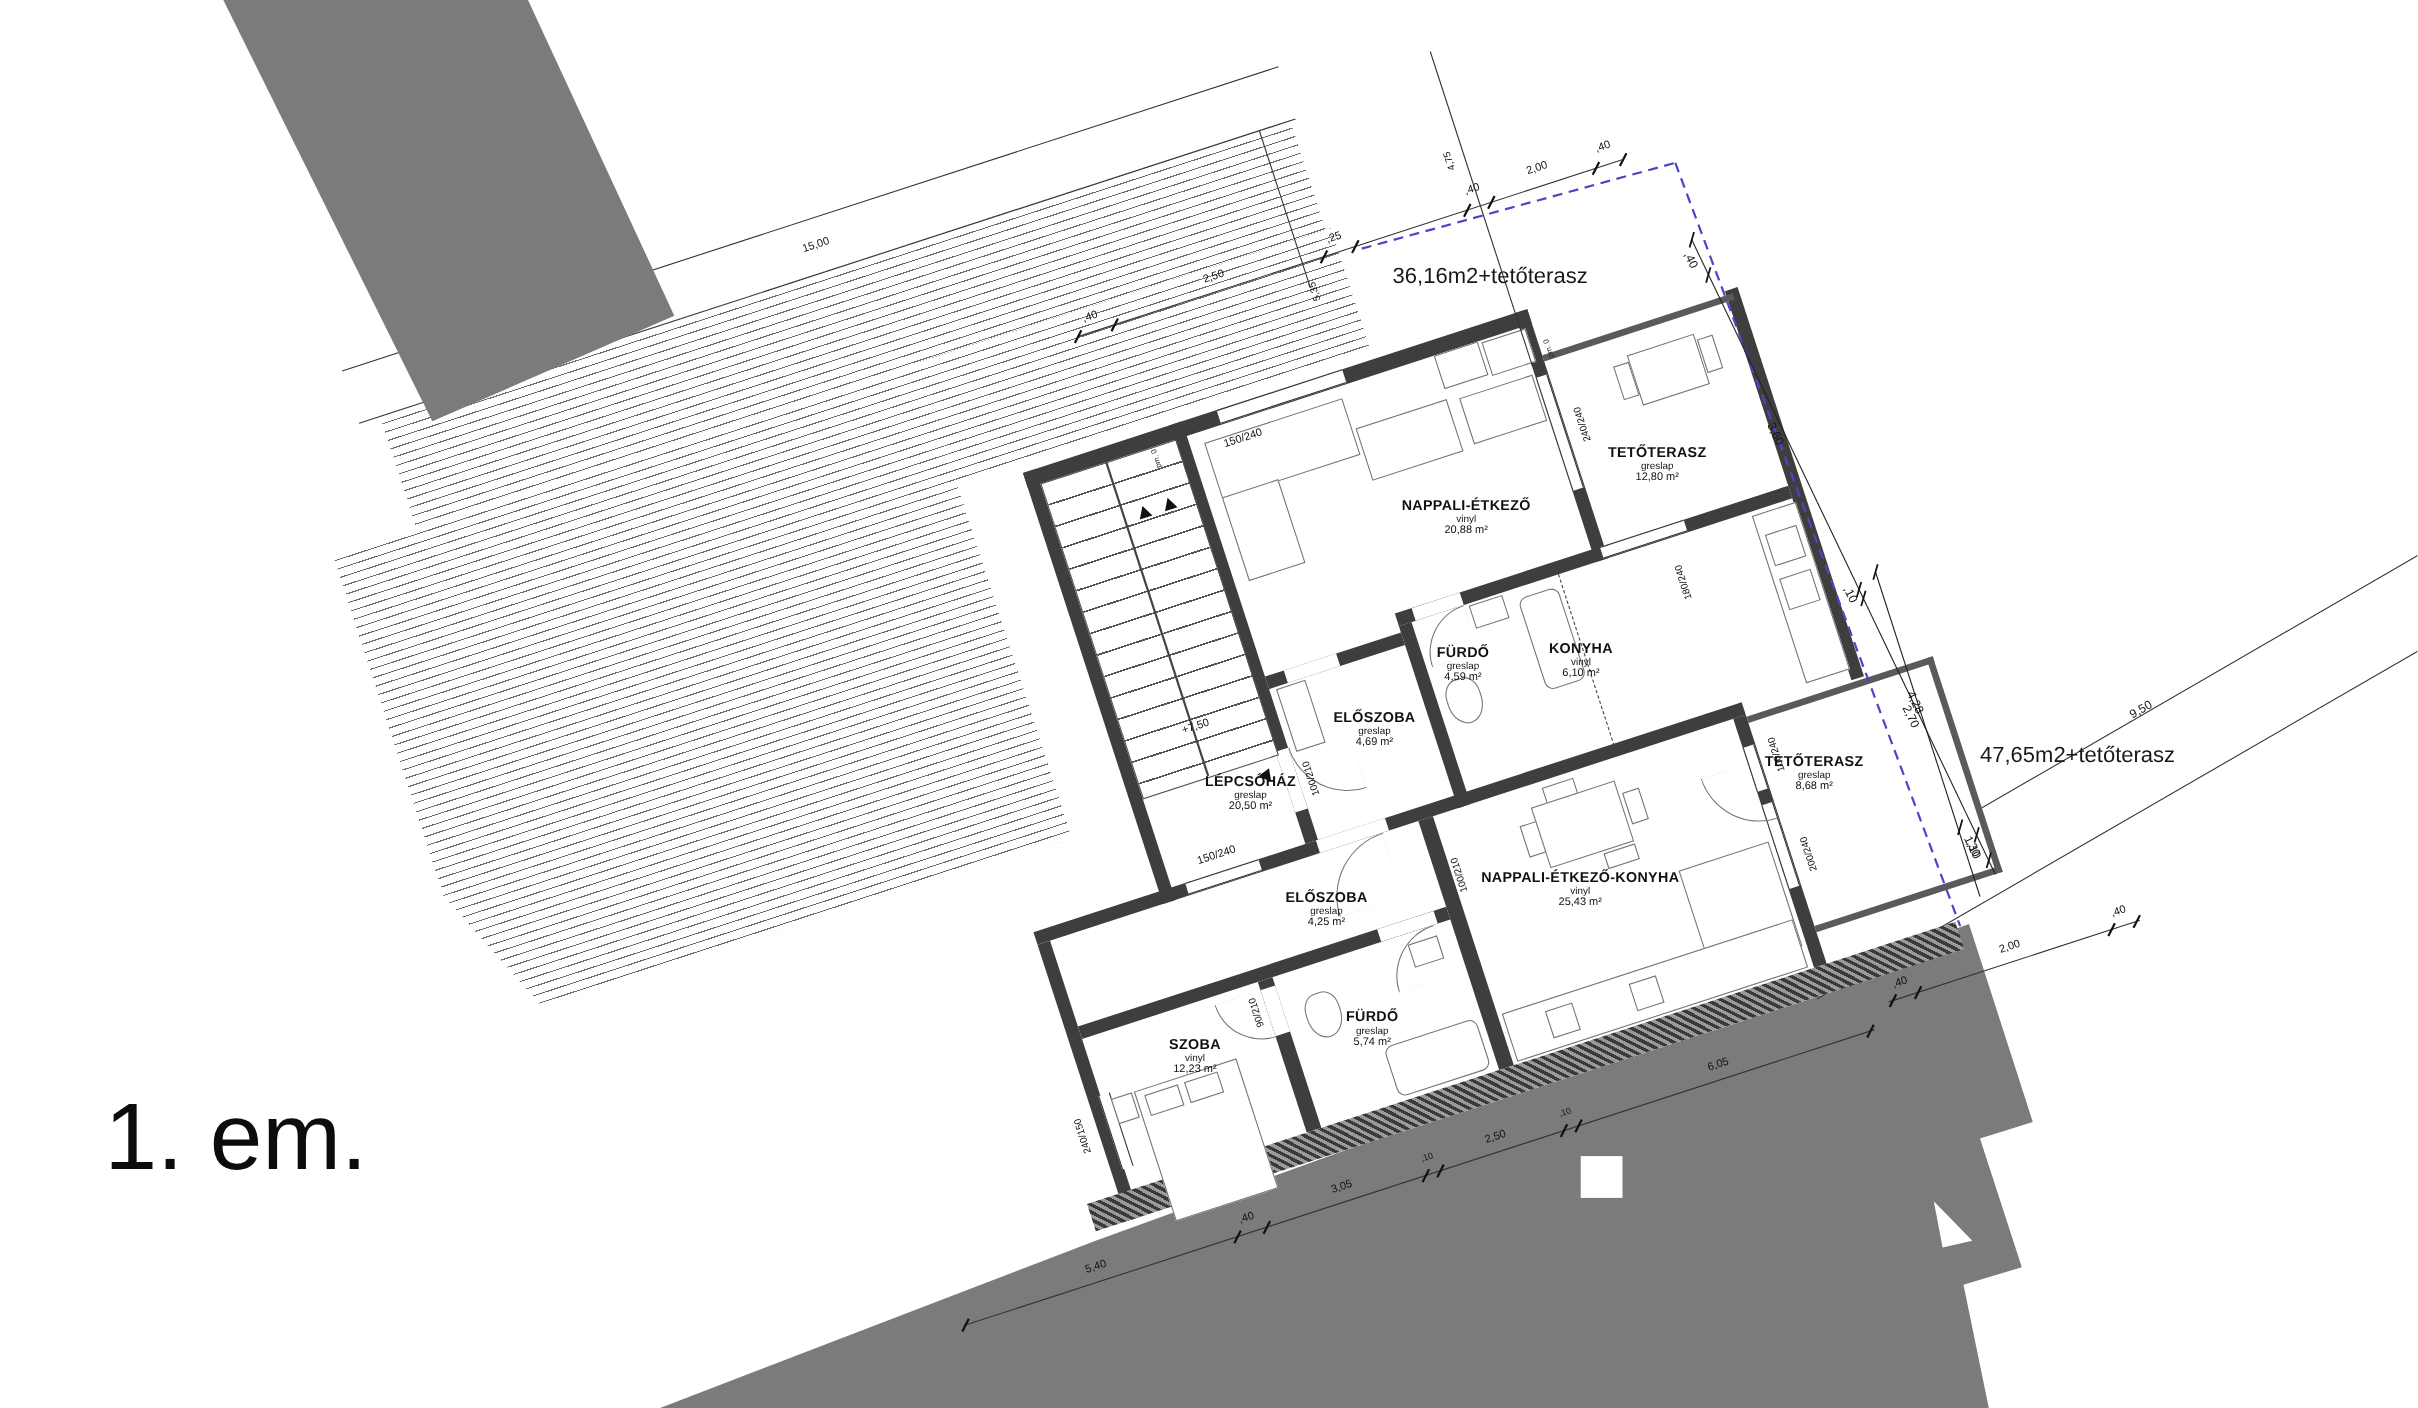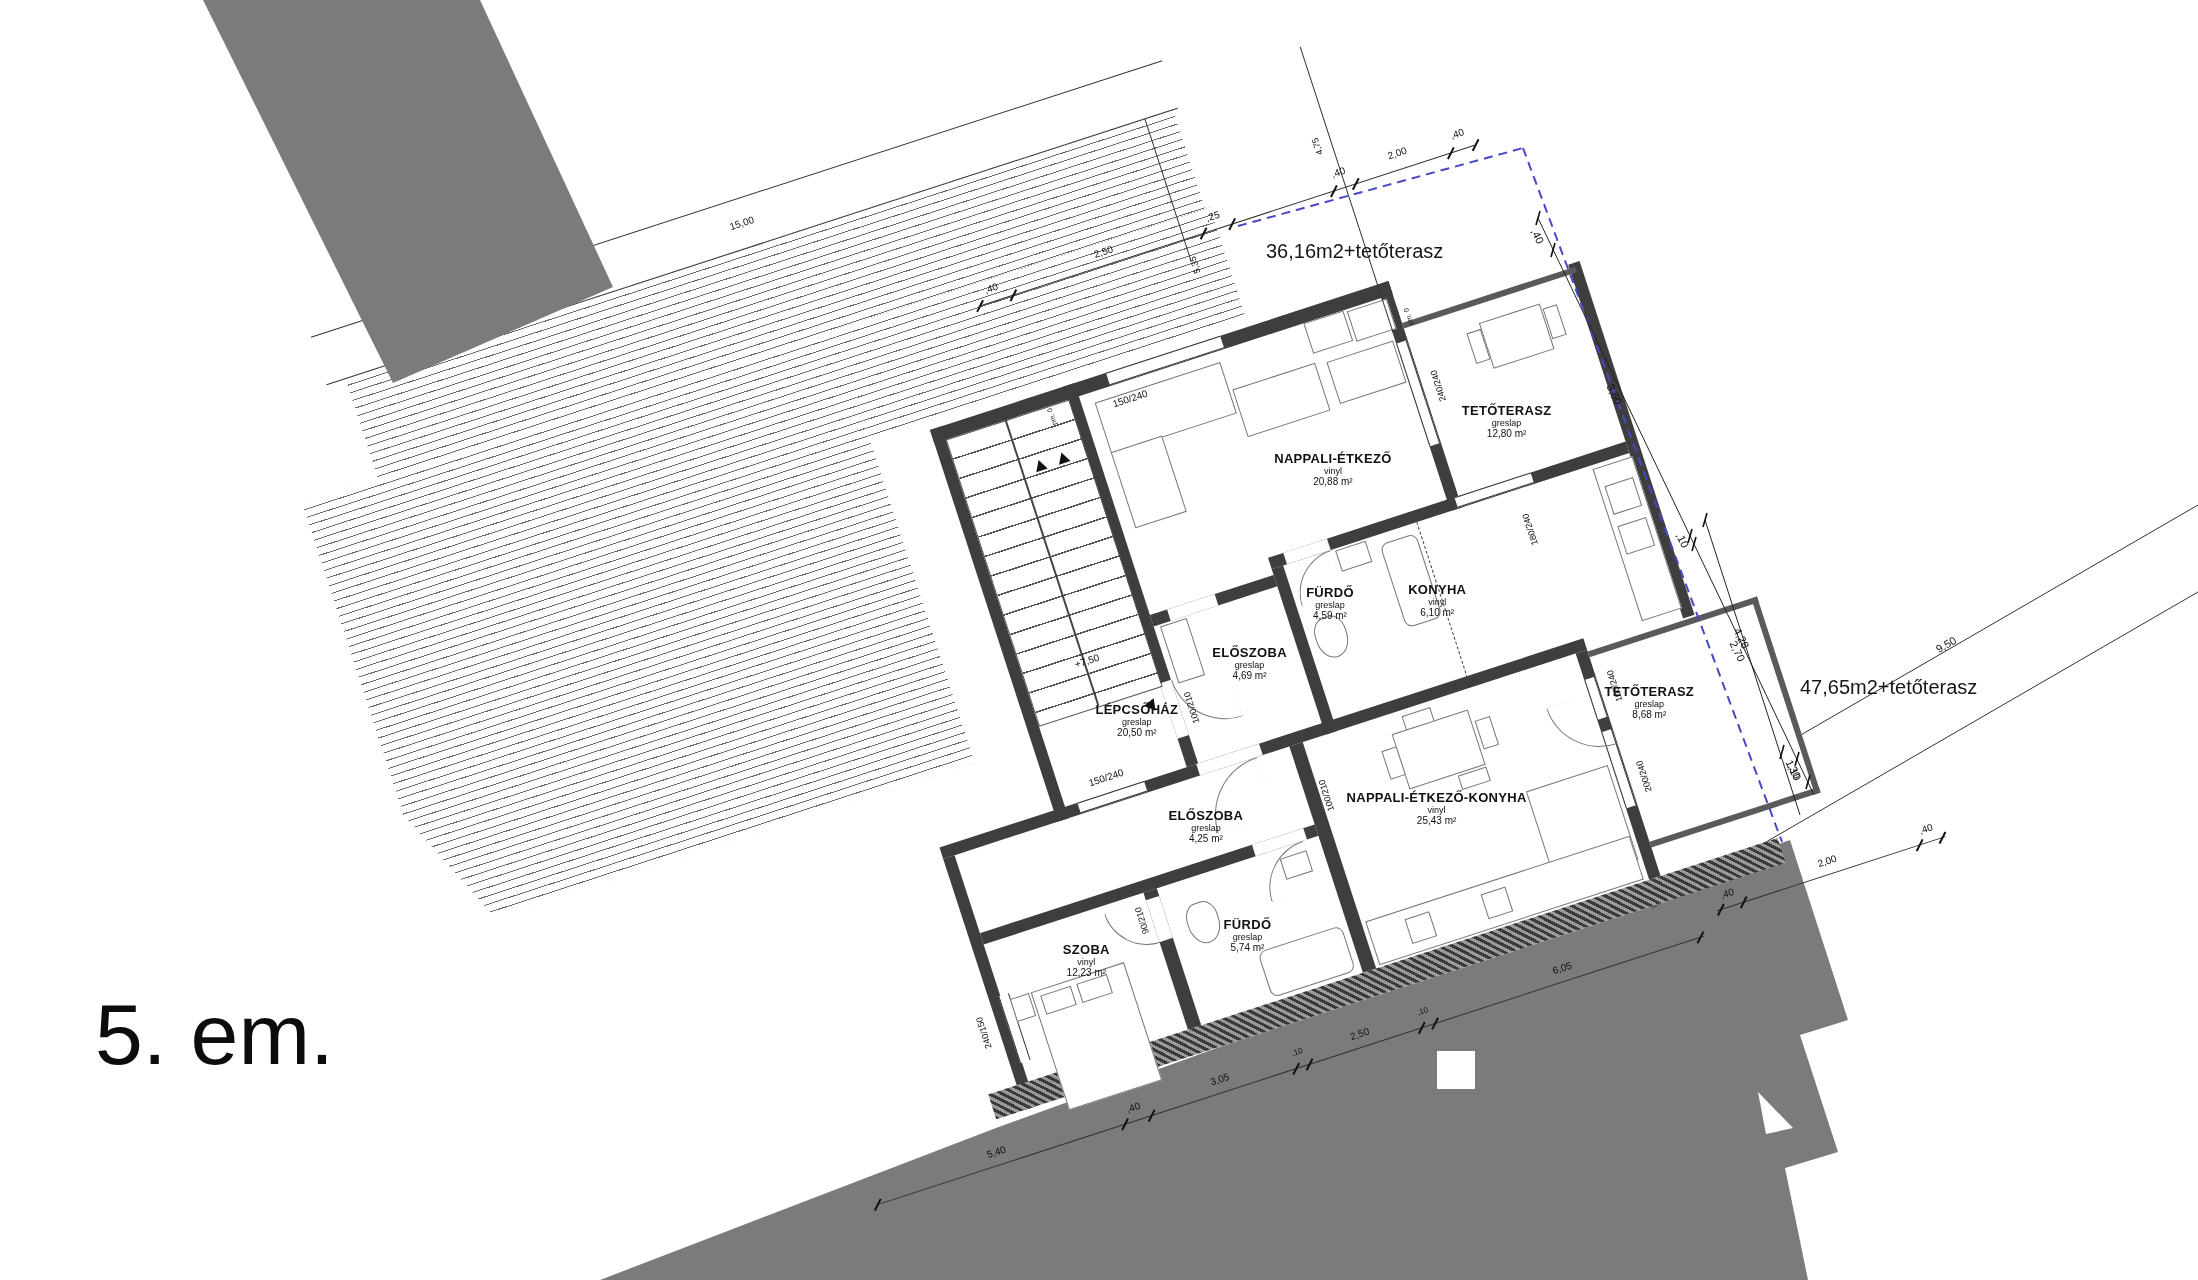--- a/index.html
+++ b/index.html
@@ -295,14 +295,14 @@
     <line x1="1784" y1="745" x2="1780" y2="759" stroke="#111" stroke-width="1.6"></line>
     <text x="1738" y="640" transform="rotate(64 1738 640)">4,28</text>
     <text x="1790" y="772" transform="rotate(64 1790 772)">1,10</text>
 
     <rect x="1437" y="1051" width="38" height="38" fill="#ffffff"></rect>
     <polygon points="1758,1092 1793,1128 1766,1134" fill="#ffffff"></polygon>
   </svg>
 
   <div class="abs area-note" style="left:1266px;top:240px;">36,16m2+tetőterasz</div>
   <div class="abs area-note" style="left:1800px;top:676px;">47,65m2+tetőterasz</div>
-  <div class="abs" id="floor-label" style="left:95px;top:985px;">5. em.</div>
+  <div class="abs" id="floor-label" style="left:95px;top:985px;">1. em.</div>
 </div>
 
 </body></html>

